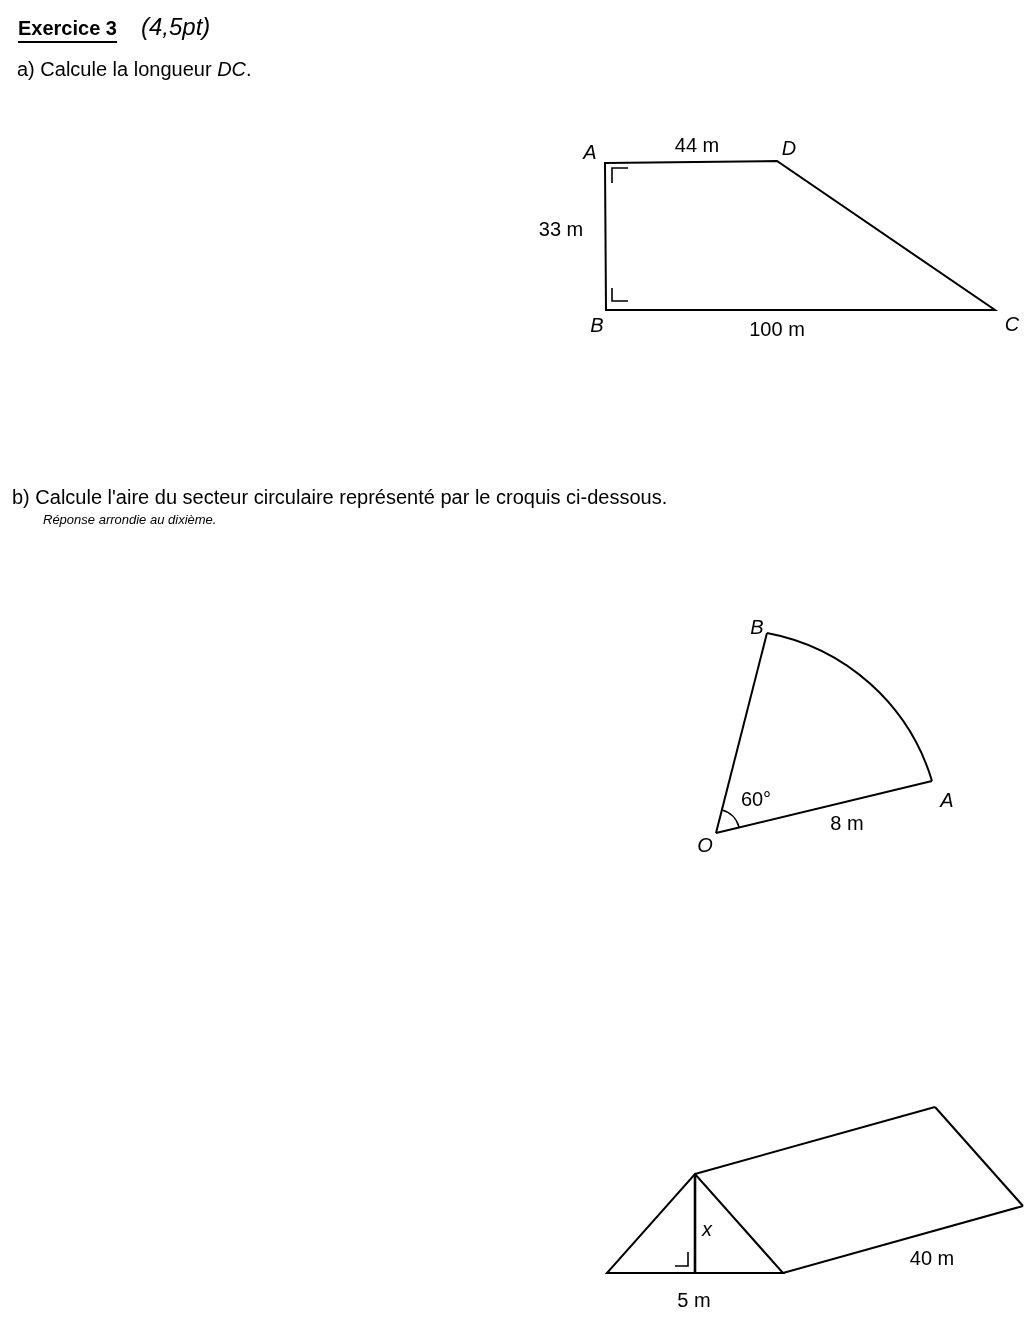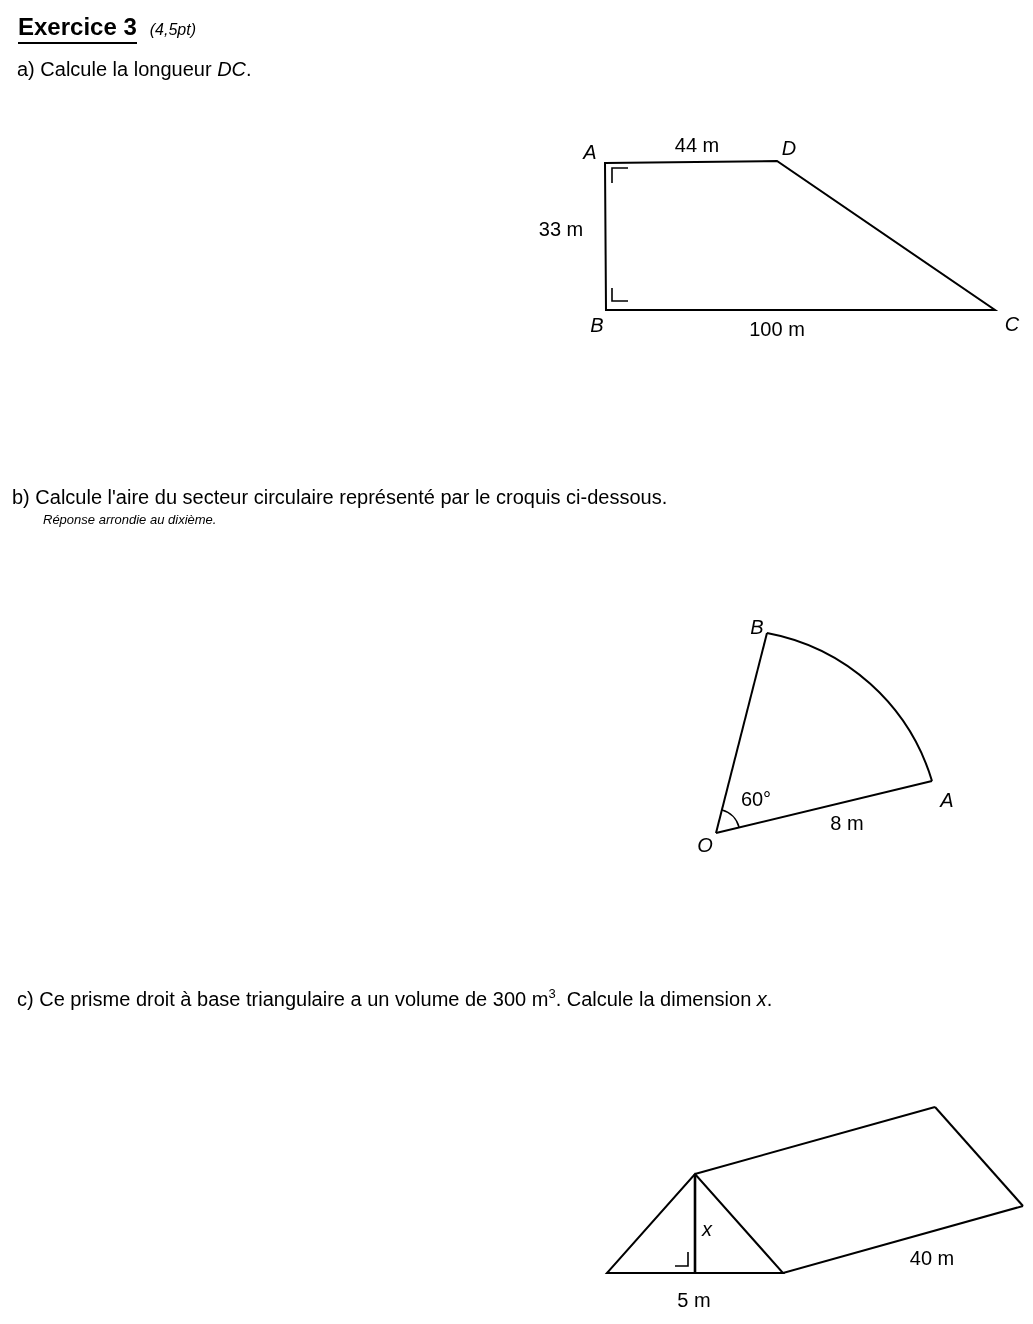--- a/index.html
+++ b/index.html
@@ -7,23 +7,23 @@
     position: relative;
     width: 1033px;
     height: 1324px;
     background: #ffffff;
     color: #000000;
     font-family: "Liberation Sans", sans-serif;
     overflow: hidden;
   }
   .abs { position: absolute; }
   .body-text { font-size: 20px; line-height: 1.15; white-space: nowrap; }
-  .title { font-size: 24px; font-weight: bold; }
+  .title { font-size: 20px; font-weight: bold; }
   .title-underline { border-bottom: 2px solid #000; padding-bottom: 1px; display: inline-block; }
-  .pts { font-size: 16px; font-style: italic; margin-left: 13px; }
+  .pts { font-size: 24px; font-style: italic; margin-left: 24px; }
   .note { font-size: 13px; font-style: italic; white-space: nowrap; }
   .math-it { font-style: italic; }
   sup.exp { font-size: 13px; line-height: 0; }
   svg text {
     font-family: "Liberation Sans", sans-serif;
     font-size: 20px;
     fill: #000000;
   }
   svg text.vertex { font-style: italic; }
   svg .stroke {
@@ -68,23 +68,20 @@
     <path class="stroke" d="M 716 833 L 932 781"></path>
     <path class="stroke" d="M 767 633 A 213 213 0 0 1 932 781"></path>
     <path class="stroke" d="M 722 810 A 24 24 0 0 1 739 827" style="stroke-width:1.6"></path>
     <text class="vertex" x="757" y="634" text-anchor="middle">B</text>
     <text class="vertex" x="705" y="852" text-anchor="middle">O</text>
     <text class="vertex" x="947" y="807" text-anchor="middle">A</text>
     <text x="756" y="806" text-anchor="middle">60°</text>
     <text x="847" y="830" text-anchor="middle">8 m</text>
   </svg>
 
-  <div class="abs body-text" style="left:17px; top:988px;">
-    <span>c) Ce prisme droit à base triangulaire a un volume de 300 m</span><sup class="exp">3</sup><span>. Calcule la dimension </span><span class="math-it">x</span><span>.</span>
-  </div>
 
   <svg class="abs" style="left:590px; top:1095px;" width="443" height="229" viewBox="590 1095 443 229">
     <polygon class="stroke" points="607,1273 695,1174 783,1273"></polygon>
     <path class="stroke" d="M 695 1174 L 695 1273" style="stroke-width:2.6"></path>
     <path class="stroke" d="M 695 1174 L 935 1107"></path>
     <path class="stroke" d="M 935 1107 L 1023 1206"></path>
     <path class="stroke" d="M 783 1273 L 1023 1206"></path>
     <path class="stroke" d="M 675 1266 L 688 1266 L 688 1252" style="stroke-width:1.6"></path>
     <text class="vertex" x="707" y="1236" text-anchor="middle">x</text>
     <text x="694" y="1307" text-anchor="middle">5 m</text>

